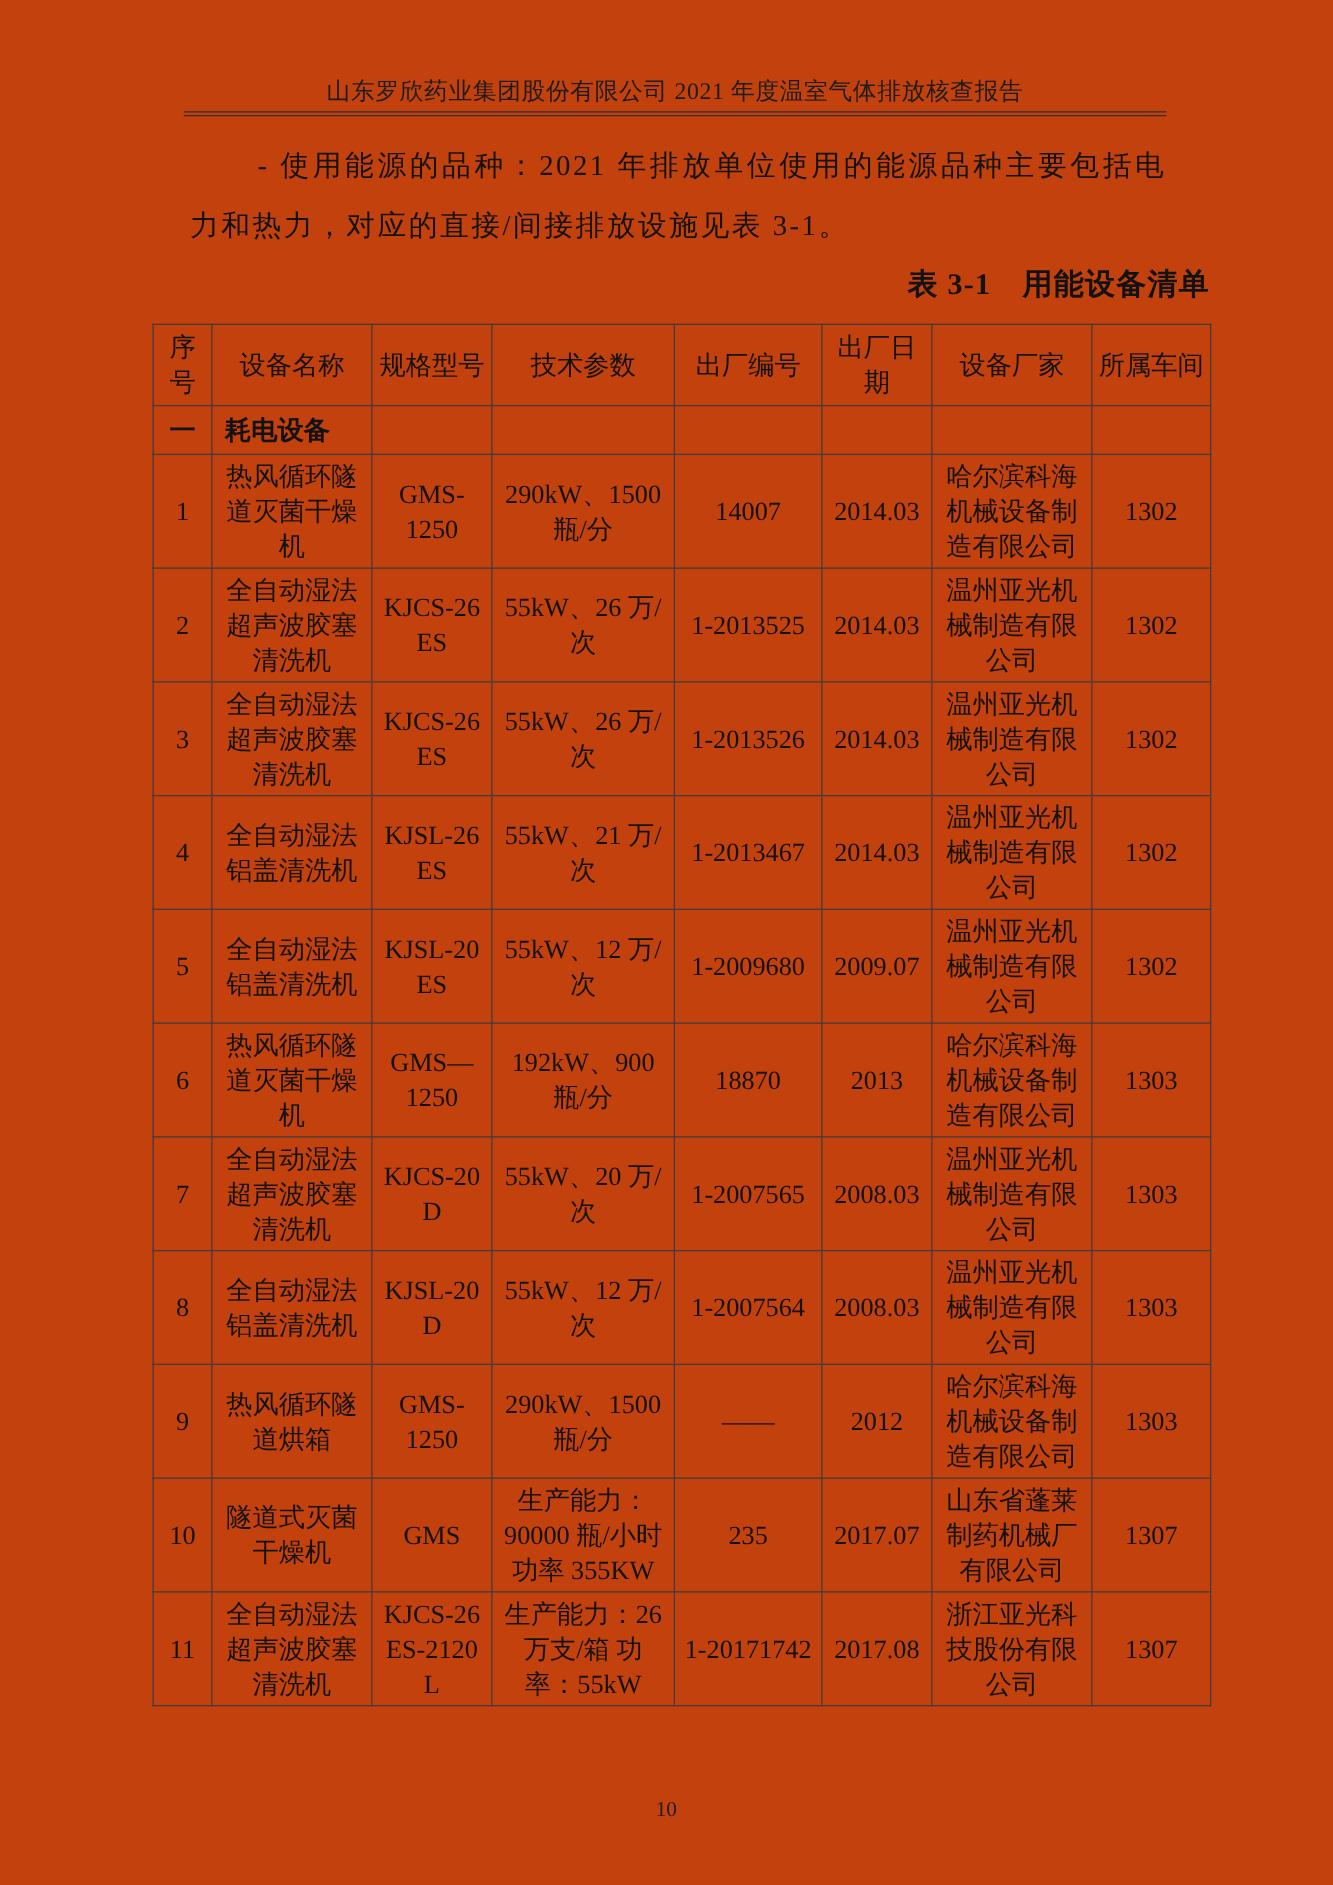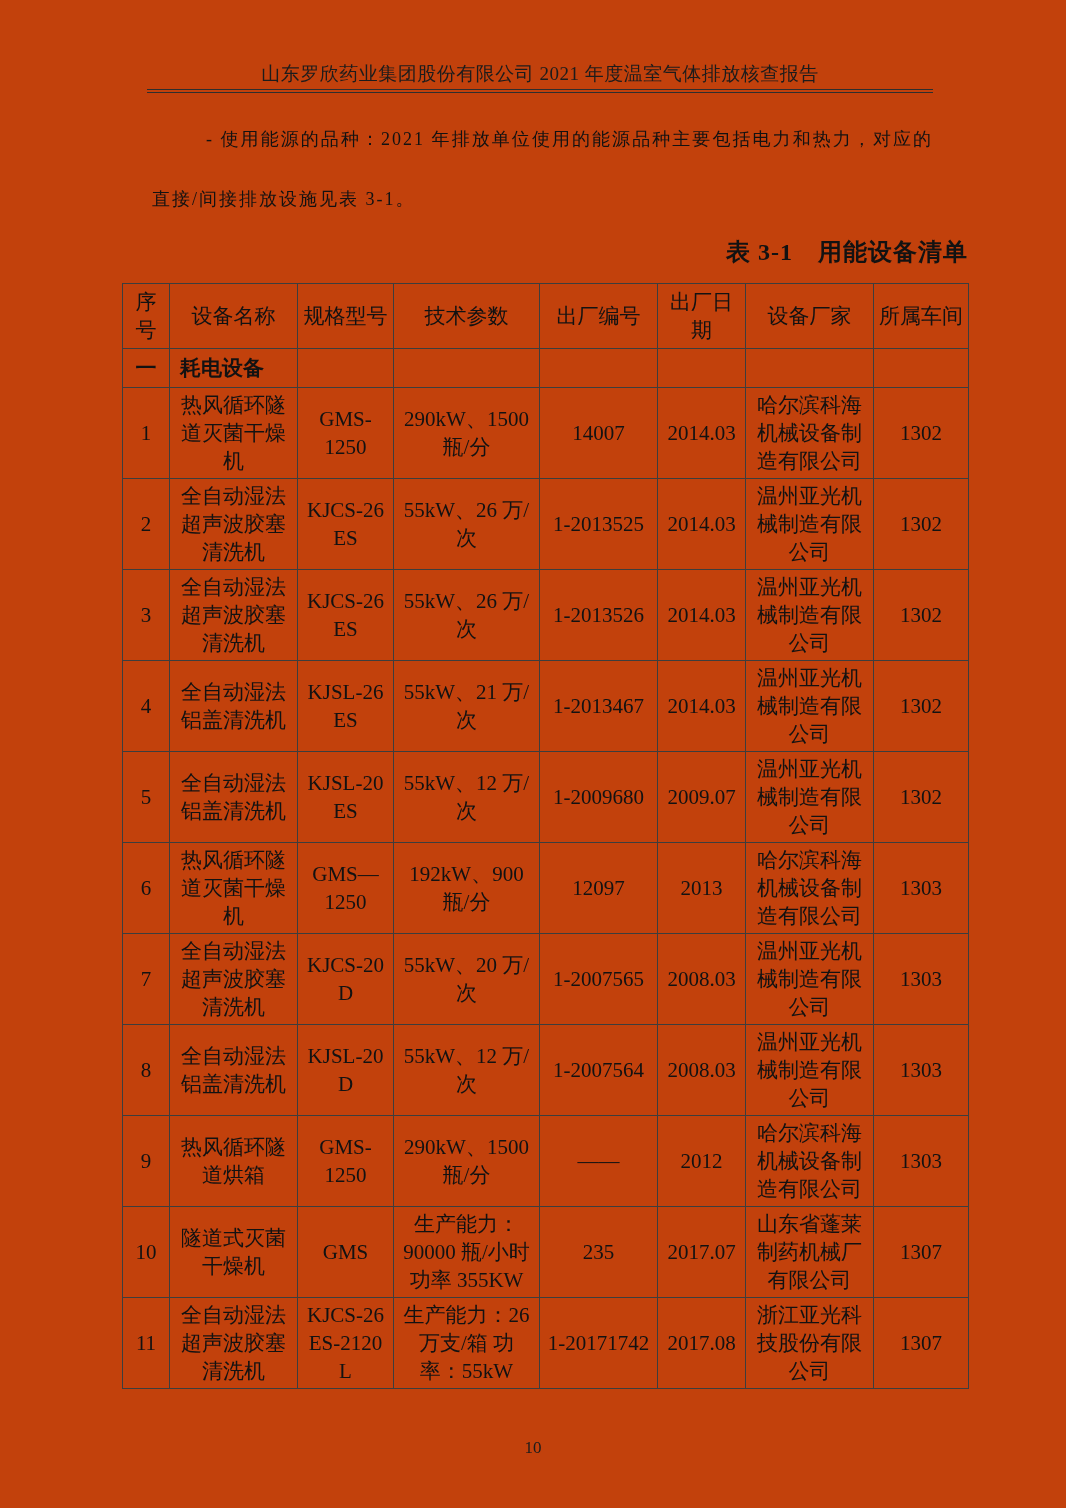--- a/index.html
+++ b/index.html
@@ -29,22 +29,22 @@
   .section-heading{
     margin:38px 134px 0 152px;
     font-size:27px;
     font-weight:bold;
     line-height:34px;
     letter-spacing:0.5px;
   }
   .section-heading .sec-num{margin-right:14px;letter-spacing:1px;}
   .body-paragraph{
     margin:16px 133px 0 152px;
-    font-size:18px;
-    line-height:60px;
+    font-size:23px;
+    line-height:48px;
     letter-spacing:2px;
     text-align:justify;
     text-indent:54px;
   }
   .table-title{
     margin:8px 98px 0 122px;
     width:846px;
     text-align:right;
     font-size:24px;
     font-weight:bold;
@@ -176,21 +176,21 @@
           <td>1-2009680</td>
           <td>2009.07</td>
           <td>温州亚光机械制造有限公司</td>
           <td>1302</td>
         </tr>
         <tr>
           <td>6</td>
           <td>热风循环隧道灭菌干燥机</td>
           <td>GMS—1250</td>
           <td>192kW、900 瓶/分</td>
-          <td>12097</td>
+          <td>18870</td>
           <td>2013</td>
           <td>哈尔滨科海机械设备制造有限公司</td>
           <td>1303</td>
         </tr>
         <tr>
           <td>7</td>
           <td>全自动湿法超声波胶塞清洗机</td>
           <td>KJCS-20 D</td>
           <td>55kW、20 万/次</td>
           <td>1-2007565</td>

